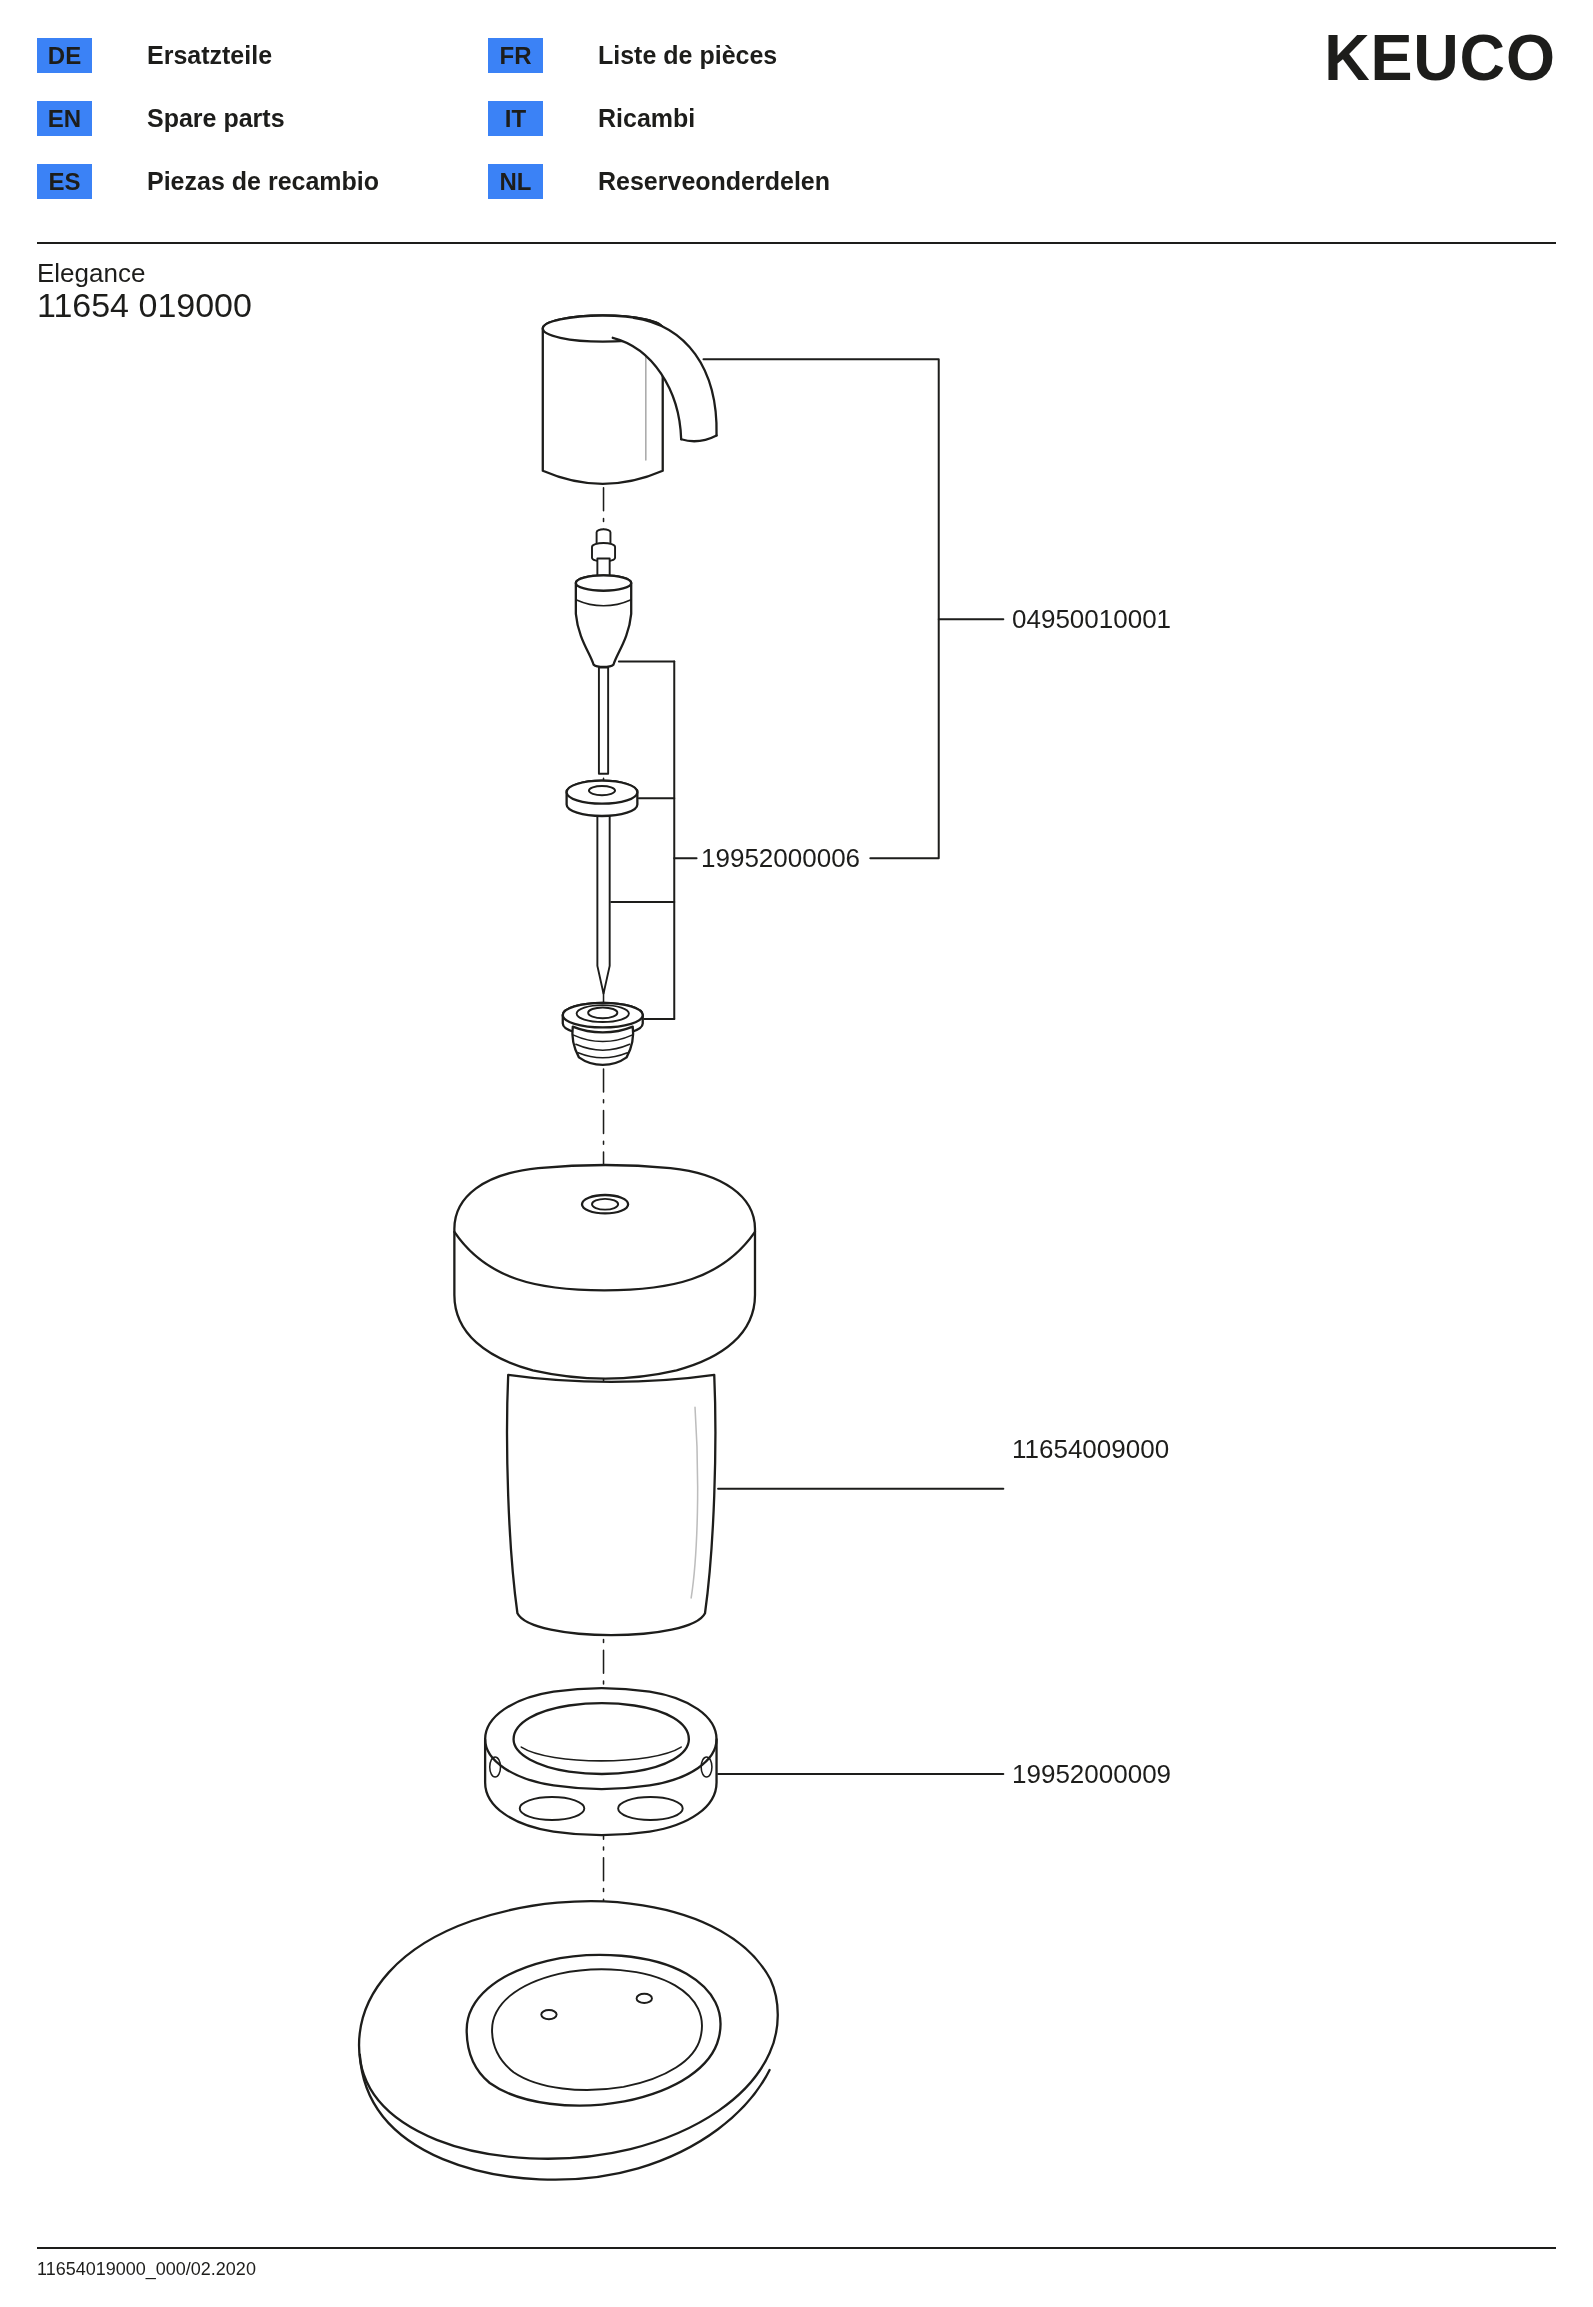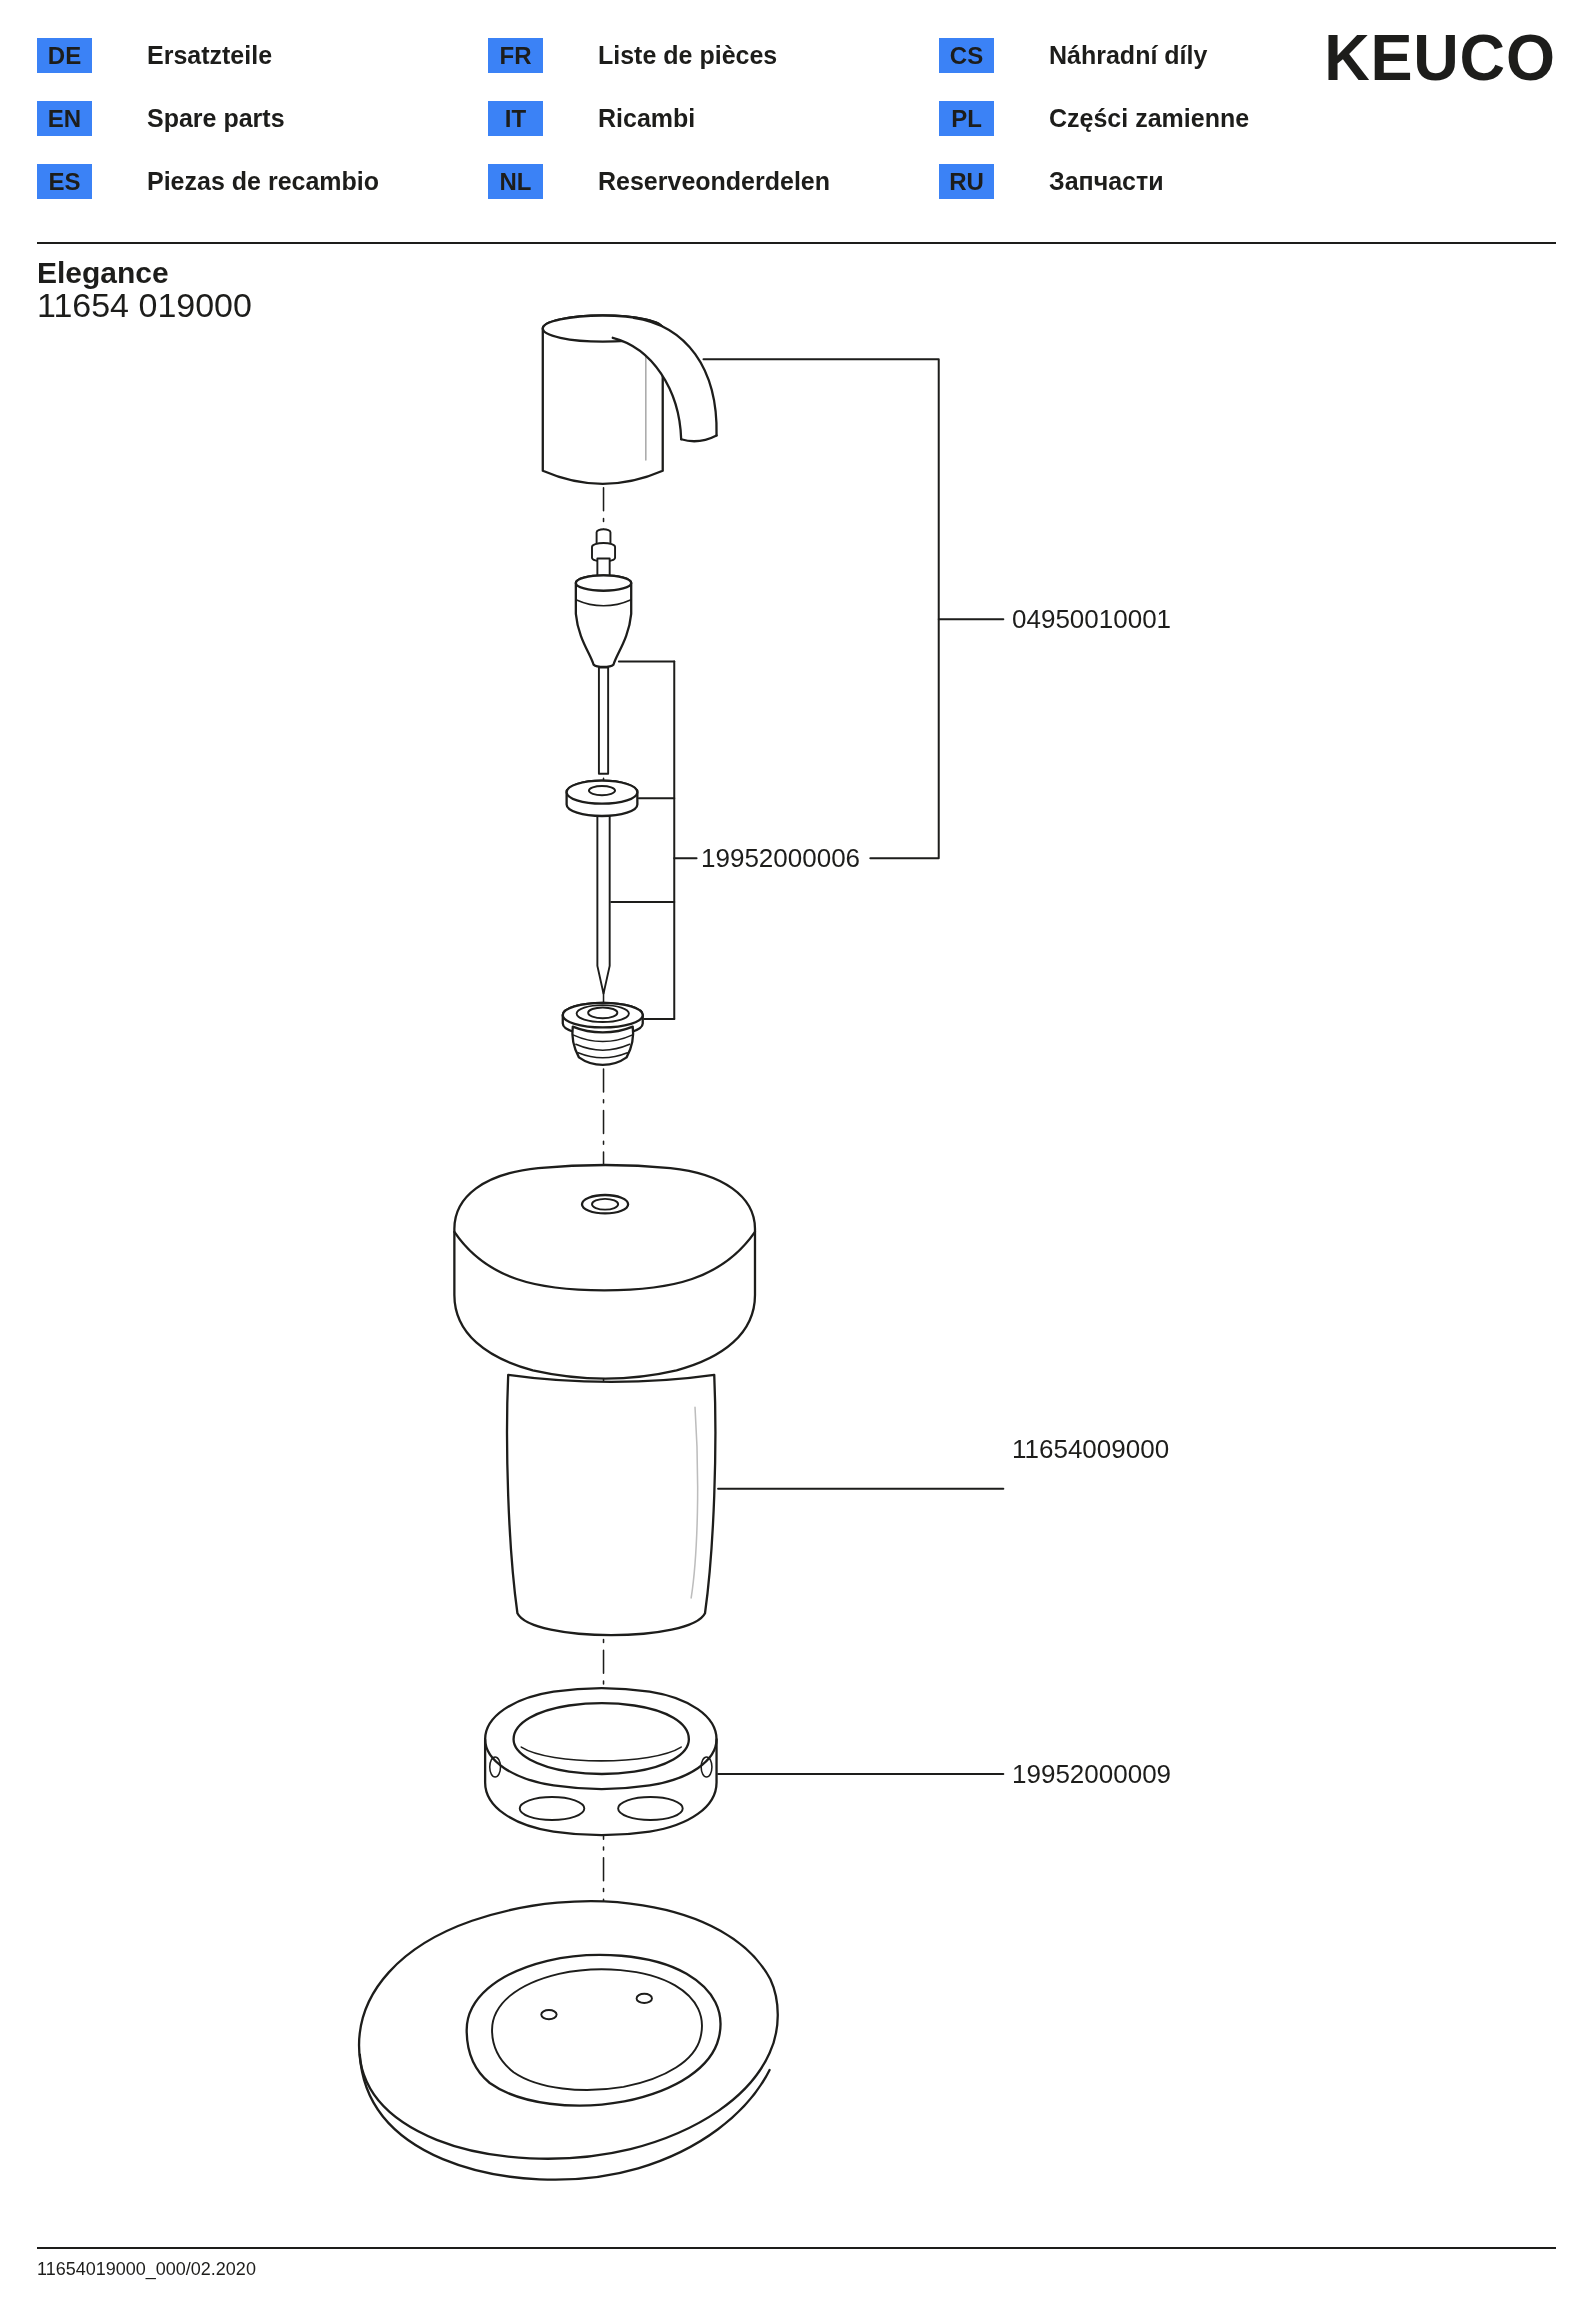--- a/index.html
+++ b/index.html
@@ -17,21 +17,21 @@
   .lang-label{font-size:25px;font-weight:bold;white-space:nowrap;margin-left:24px;}
 
   .brand{position:absolute;top:20px;right:37px;font-size:65px;font-weight:600;
     letter-spacing:0.8px;transform:scaleX(0.97);transform-origin:right top;}
 
   .rule{position:absolute;left:37px;right:37px;height:2.3px;background:#1d1d1b;}
   .rule-top{top:242px;}
   .rule-bottom{top:2247px;}
 
   .product{position:absolute;left:37px;top:257px;}
-  .product-name{font-size:30px;font-weight:bold;line-height:32px;}
+  .product-name{font-size:26px;font-weight:normal;line-height:32px;}
   .product-number{font-size:34px;line-height:32px;}
 
   .part-label{position:absolute;font-size:26px;line-height:34px;white-space:nowrap;}
   .pl-pump{left:1012px;top:602px;}
   .pl-internals{left:701px;top:841px;}
   .pl-container{left:1012px;top:1432px;}
   .pl-ring{left:1012px;top:1757px;}
 
   .doc-code{position:absolute;left:37px;top:2259px;font-size:18px;}
 
@@ -65,34 +65,20 @@
     <div class="lang-row">
       <span class="lang-code">IT</span>
       <span class="lang-label">Ricambi</span>
     </div>
     <div class="lang-row">
       <span class="lang-code">NL</span>
       <span class="lang-label">Reserveonderdelen</span>
     </div>
   </div>
 
-  <div class="lang-col c3">
-    <div class="lang-row">
-      <span class="lang-code">CS</span>
-      <span class="lang-label">Náhradní díly</span>
-    </div>
-    <div class="lang-row">
-      <span class="lang-code">PL</span>
-      <span class="lang-label">Części zamienne</span>
-    </div>
-    <div class="lang-row">
-      <span class="lang-code">RU</span>
-      <span class="lang-label">Запчасти</span>
-    </div>
-  </div>
 
   <div class="brand">KEUCO</div>
 
   <div class="rule rule-top"></div>
 
   <div class="product">
     <div class="product-name">Elegance</div>
     <div class="product-number">11654 019000</div>
   </div>
 

